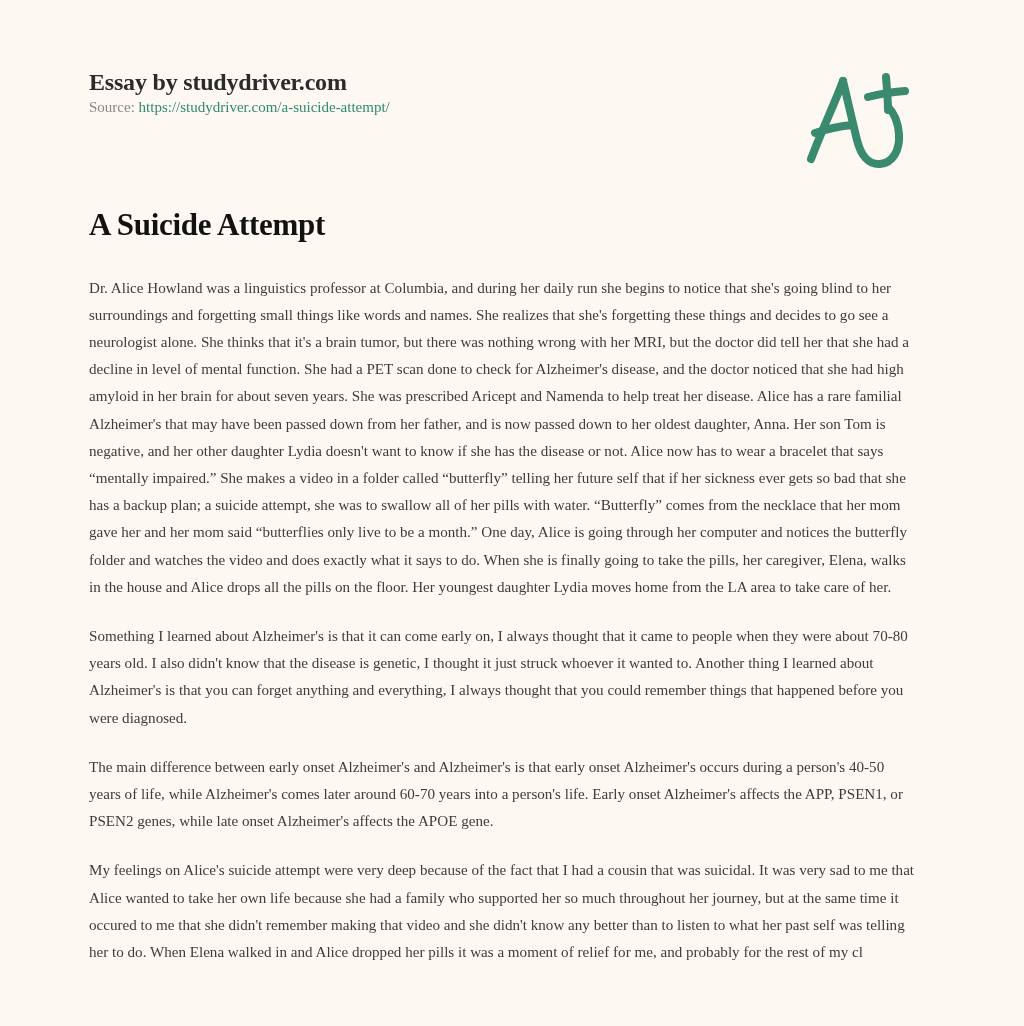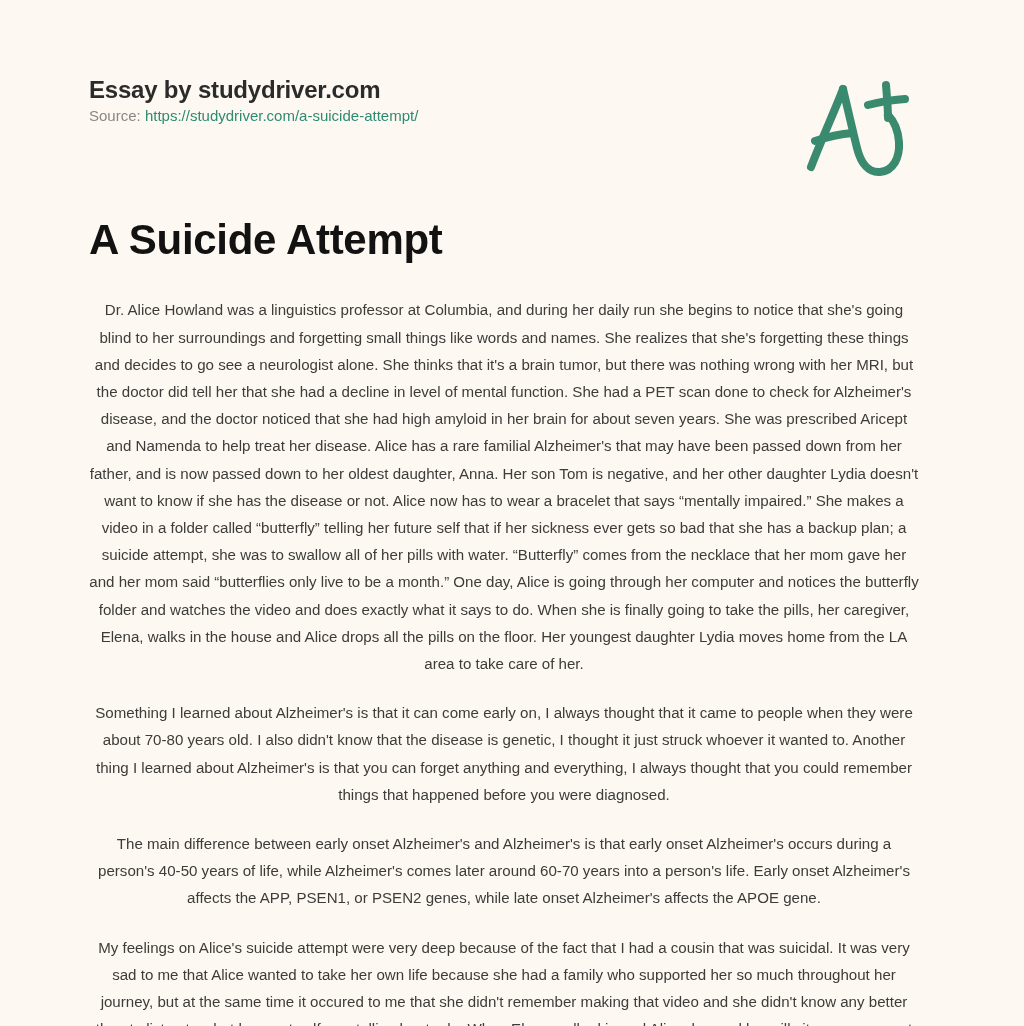--- a/index.html
+++ b/index.html
@@ -13,21 +13,22 @@
     font-family: "Liberation Sans", sans-serif;
     overflow: hidden;
     position: relative;
   }
 
   .page {
     position: relative;
     width: 1008px;
     height: 1026px;
     box-sizing: border-box;
-    padding: 12px 89px;
+    padding: 4px 89px;
+    font-family: Liberation Serif, serif;
   }
 
   
   .header {
     position: relative;
     padding-top: 64px;
   }
 
   .essay-by {
     font-size: 24px;
@@ -66,38 +67,38 @@
   .logo svg {
     display: block;
     width: 130px;
     height: 112px;
   }
 
   
   .doc-title {
     margin: 0;
     padding-top: 88px;
-    font-size: 42px;
+    font-size: 31px;
     font-weight: 700;
     color: #121212;
     letter-spacing: -0.3px;
     line-height: 1.25;
   }
 
   
   .article {
     padding-top: 30px;
   }
 
   .article p {
     margin: 0 0 22px 0;
     font-size: 15.1px;
     line-height: 27.2px;
     color: #3d3c3a;
-    text-align: center;
+    text-align: left;
     max-width: 847px;
   }
 
   .article p:last-child {
     margin-bottom: 0;
   }
 </style>
 </head>
 <body>
 

